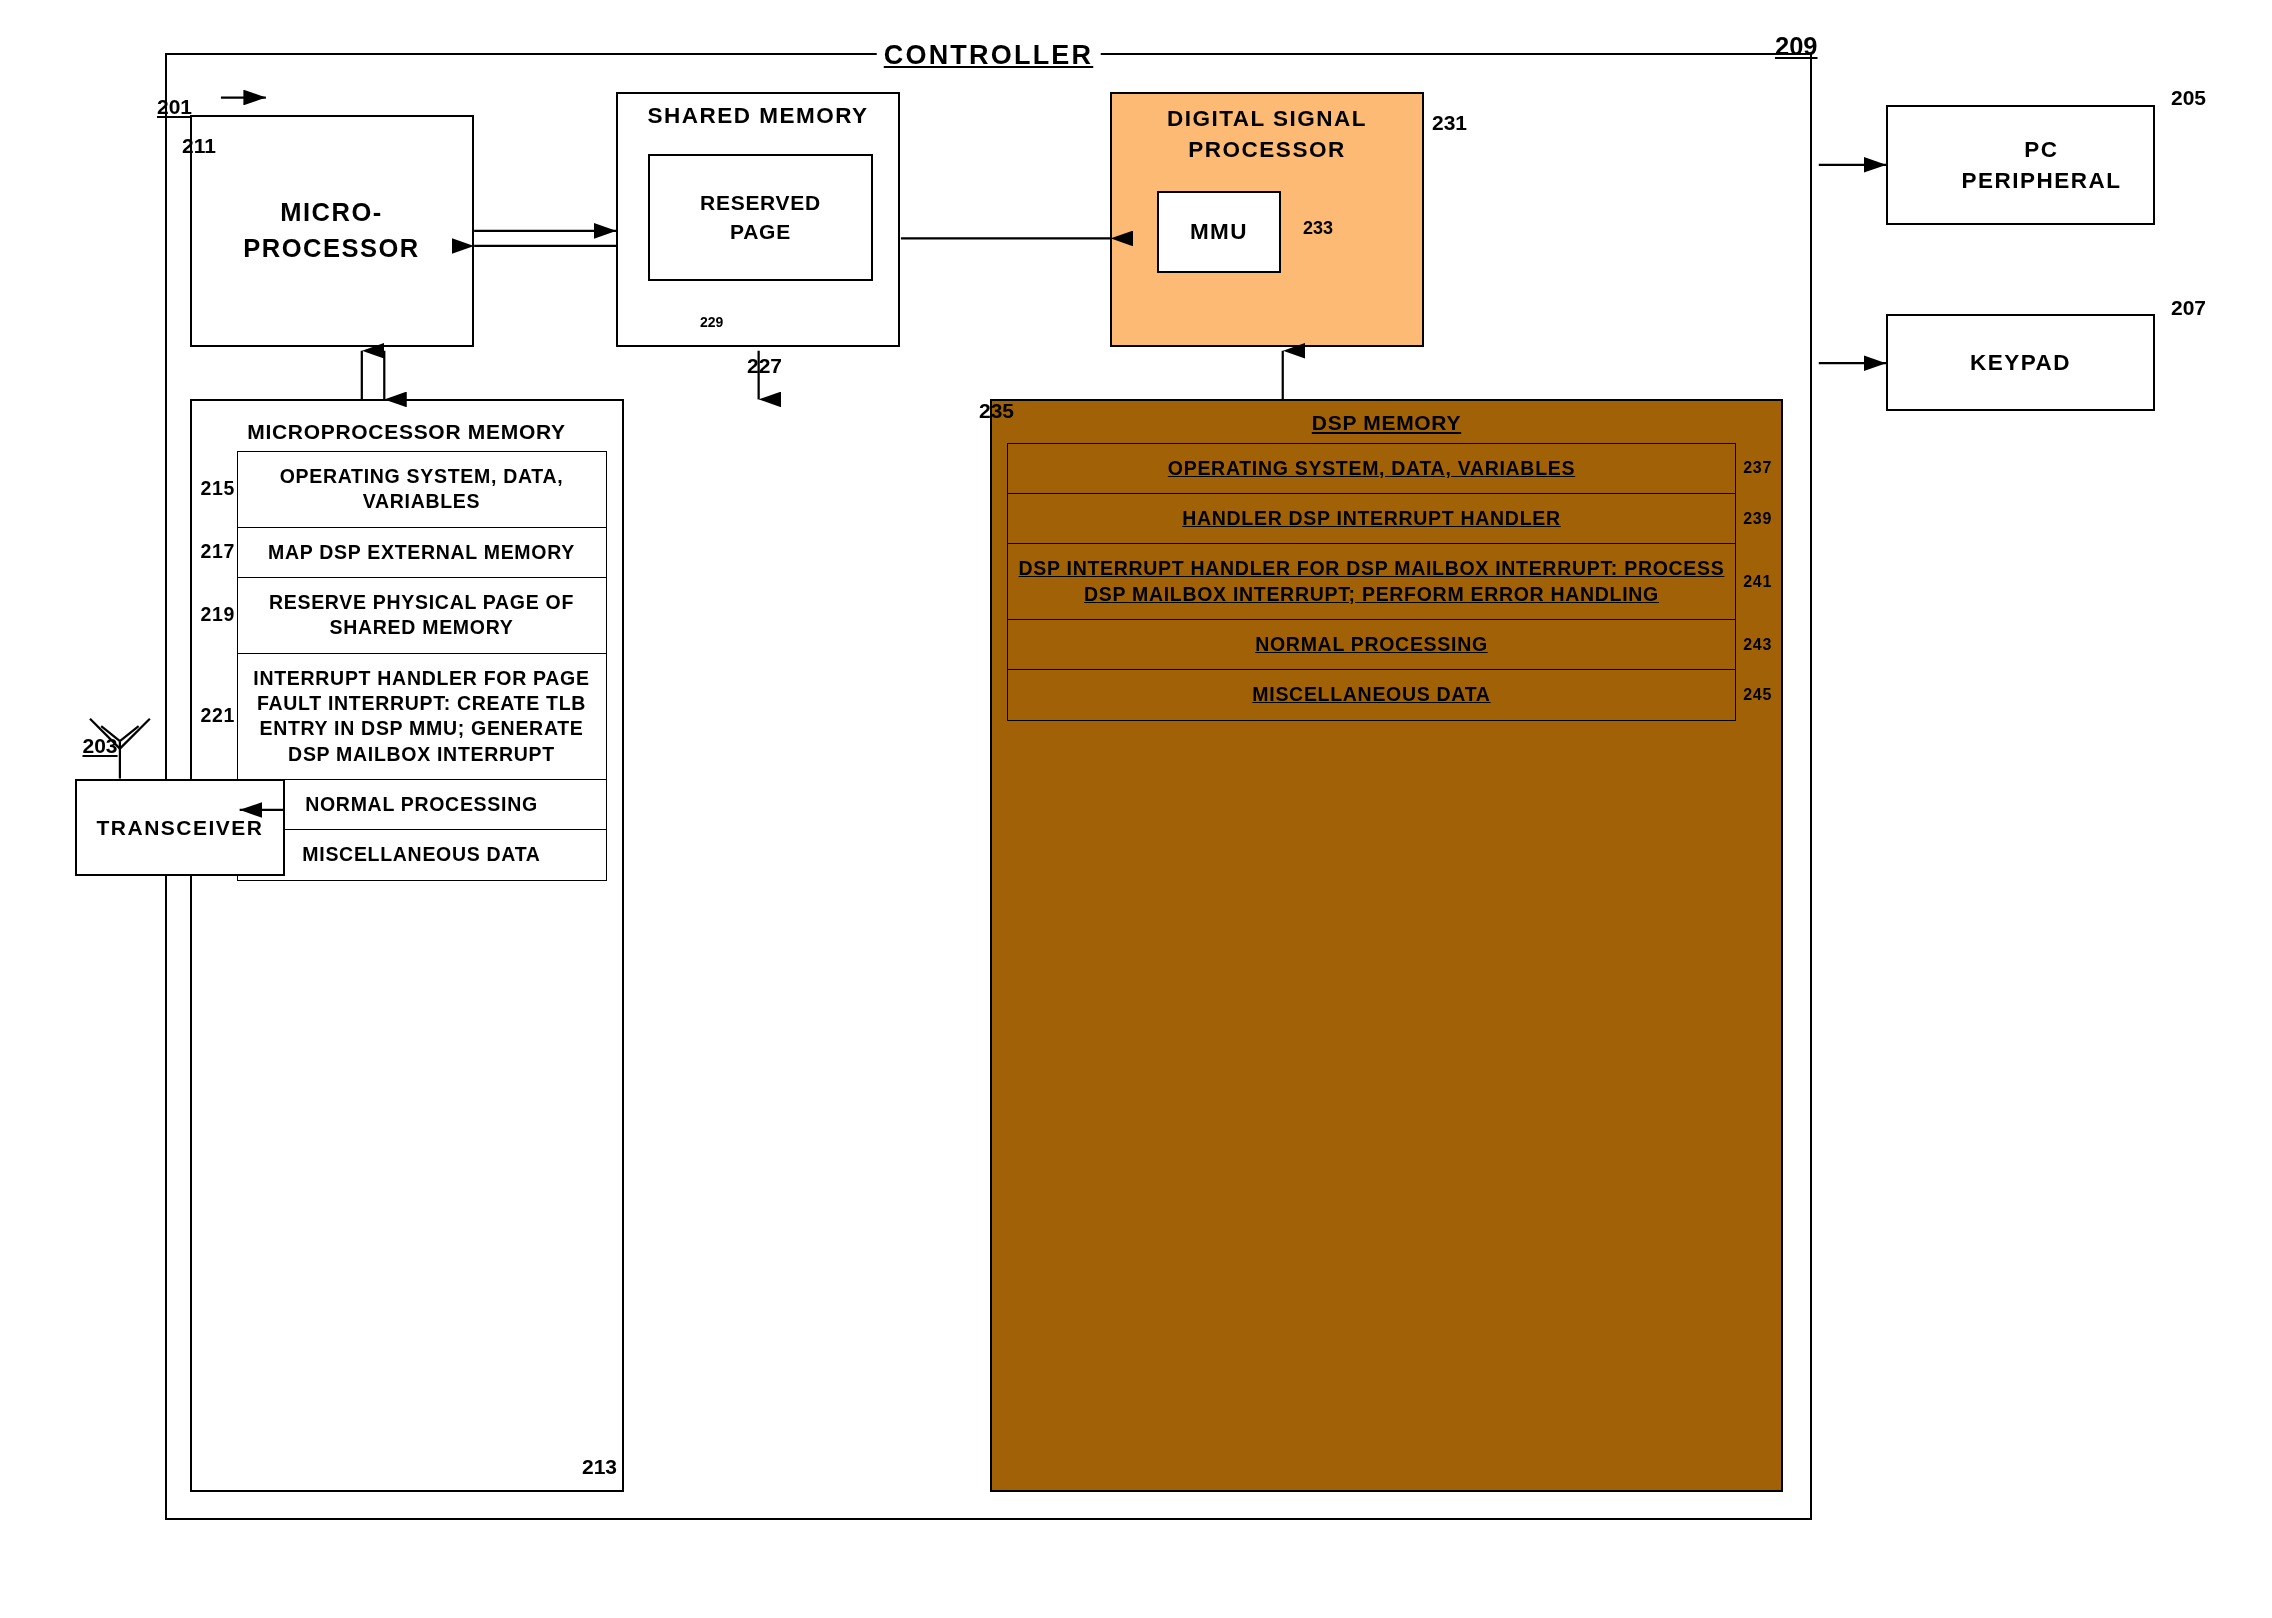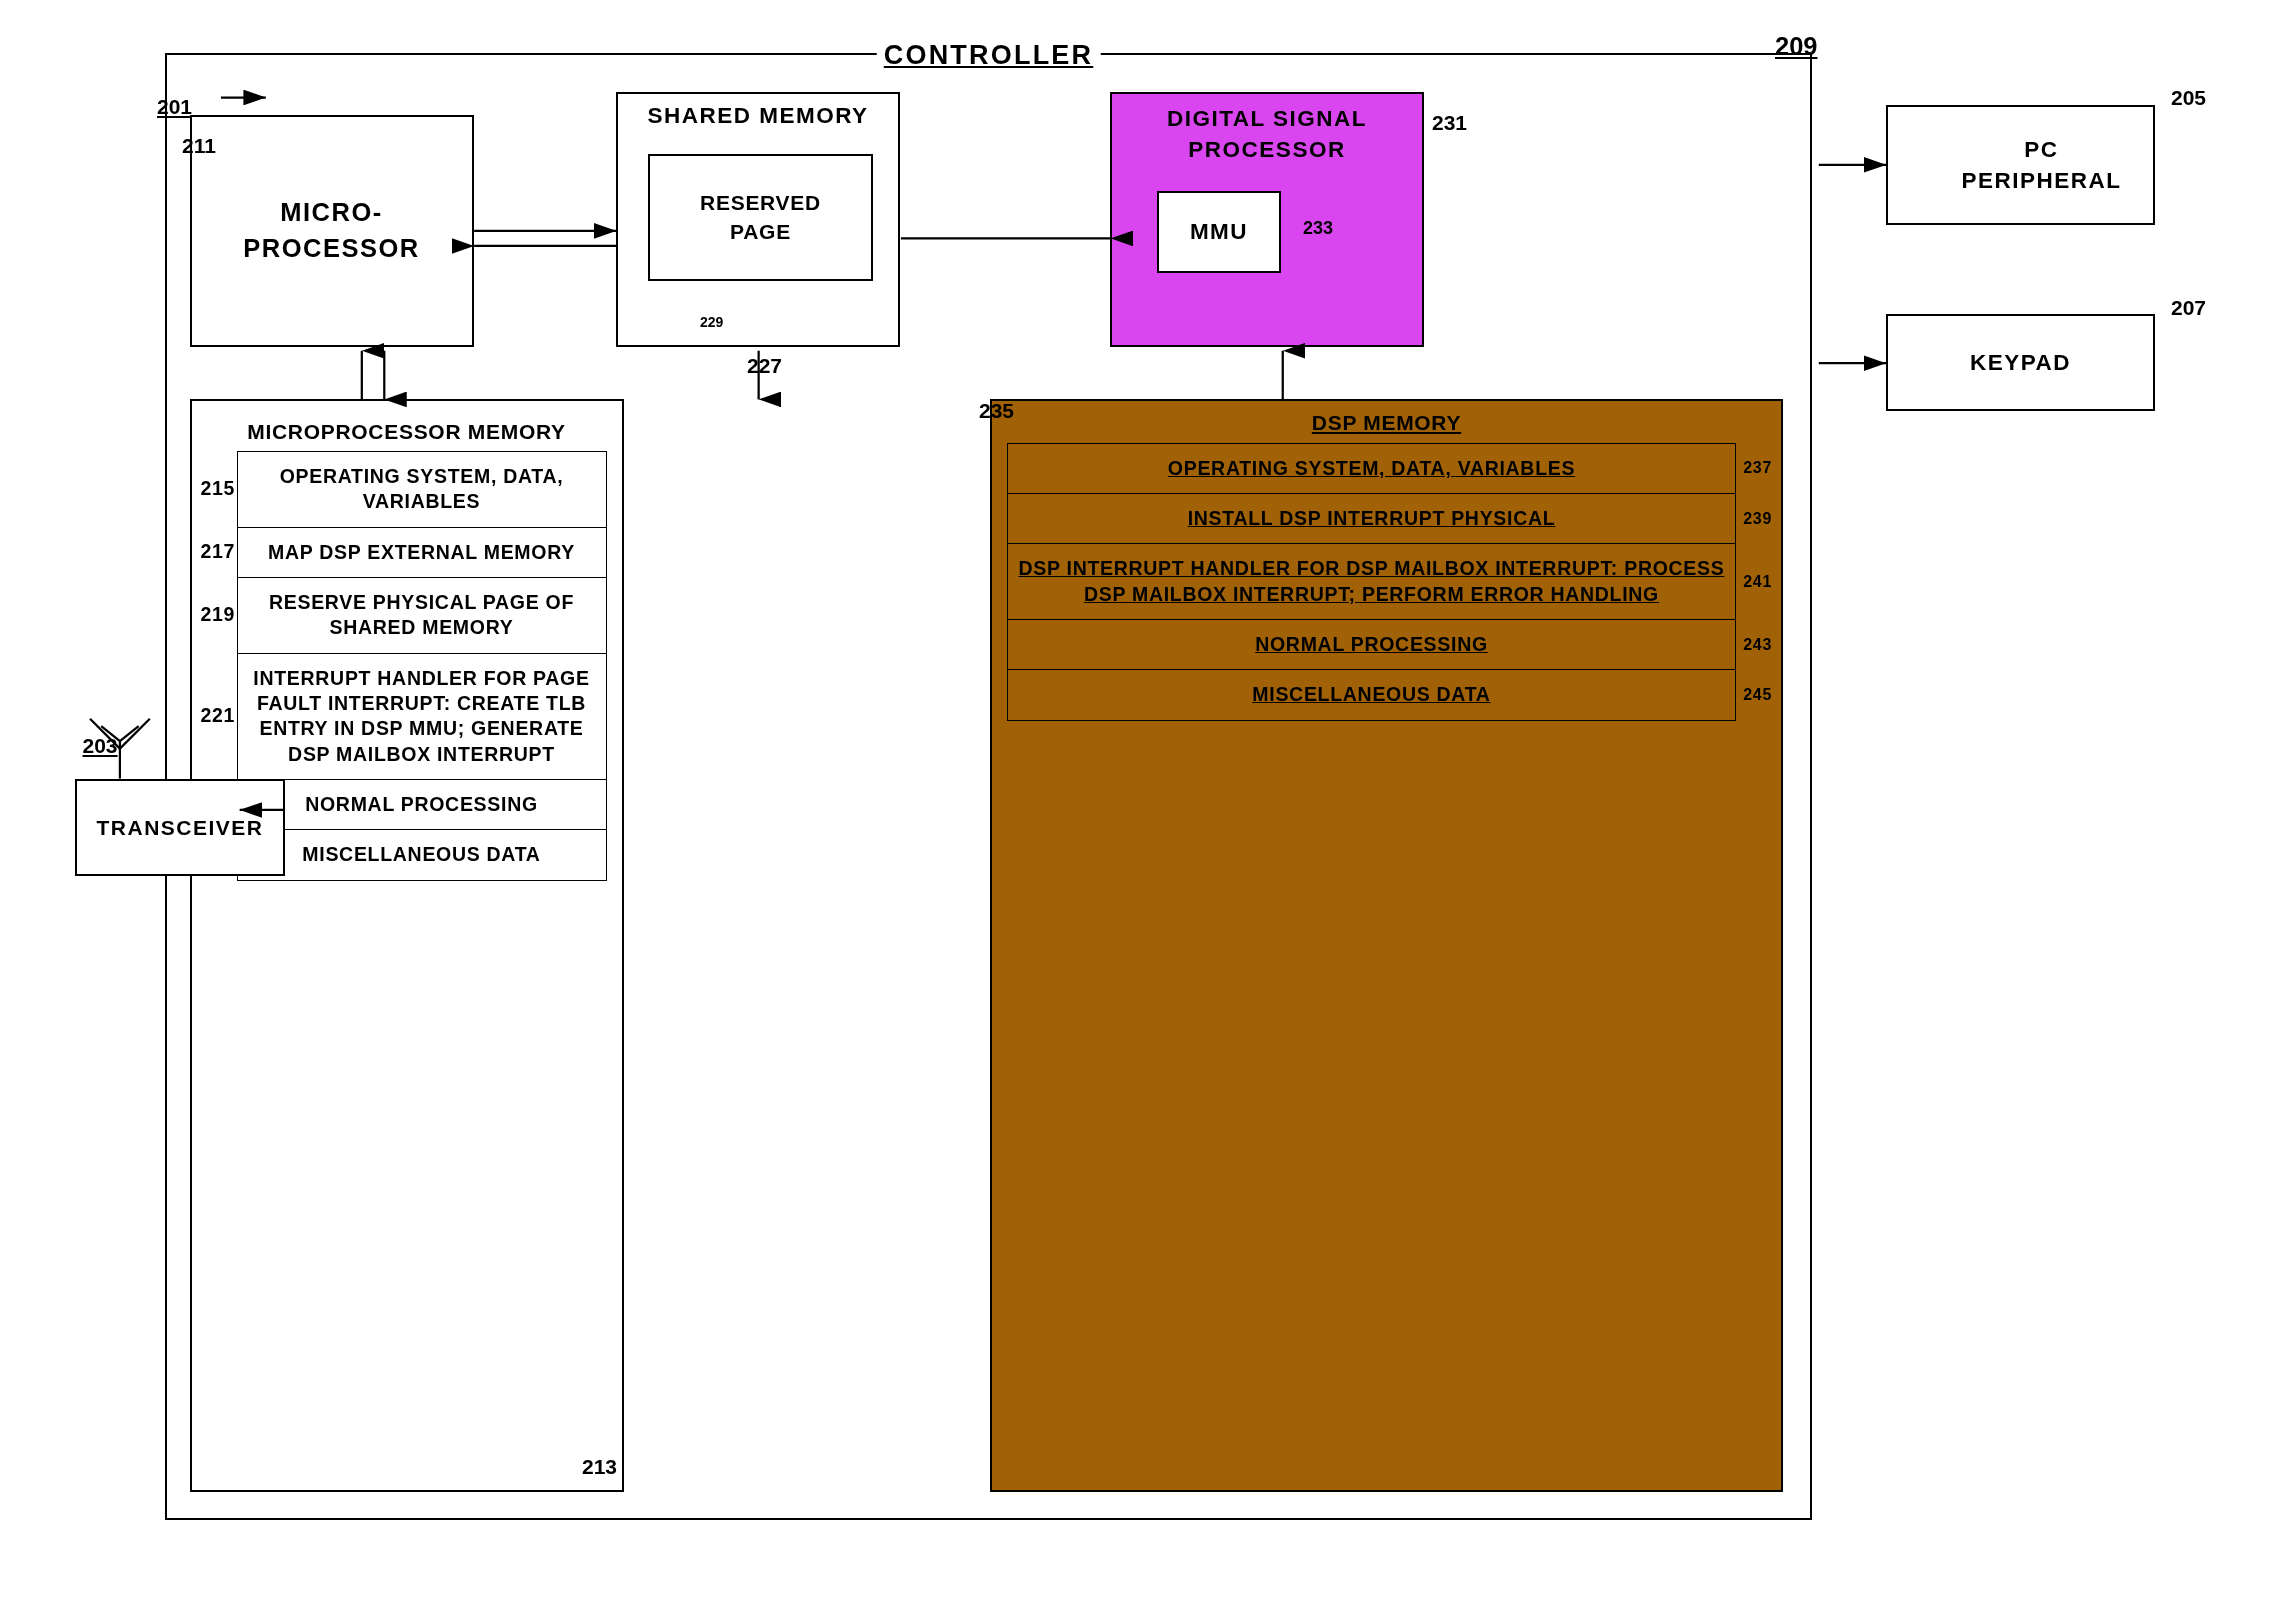--- a/index.html
+++ b/index.html
@@ -117,21 +117,21 @@
     }
 
     
     .dsp-box {
       position: absolute;
       top: 37px;
       left: 943px;
       width: 314px;
       height: 255px;
       border: 2.2px solid #000;
-      background: #d946ef;
+      background: #fdba74;
     }
 
     .dsp-label {
       font-size: 22.5px;
       font-weight: bold;
       letter-spacing: 1.5px;
       text-align: center;
       padding-top: 9px;
       line-height: 1.4;
     }
@@ -410,21 +410,21 @@
     <div class="dsp-memory-box">
       <div class="dsp-memory-label">DSP MEMORY</div>
 
       <div style="position:relative; margin-top:7.5px;">
         <div class="mem-segment" style="margin: 0 45px 0 15px;">
           <span class="dsp-seg-id">237</span>
           <span>OPERATING SYSTEM, DATA, VARIABLES</span>
         </div>
         <div class="mem-segment" style="margin: 0 45px 0 15px;">
           <span class="dsp-seg-id">239</span>
-          <span>INSTALL DSP INTERRUPT PHYSICAL</span>
+          <span>HANDLER DSP INTERRUPT HANDLER</span>
         </div>
         <div class="mem-segment" style="margin: 0 45px 0 15px;">
           <span class="dsp-seg-id">241</span>
           <span>DSP INTERRUPT HANDLER FOR DSP MAILBOX INTERRUPT: PROCESS DSP MAILBOX INTERRUPT; PERFORM ERROR HANDLING</span>
         </div>
         <div class="mem-segment" style="margin: 0 45px 0 15px;">
           <span class="dsp-seg-id">243</span>
           <span>NORMAL PROCESSING</span>
         </div>
         <div class="mem-segment" style="margin: 0 45px 0 15px;">

